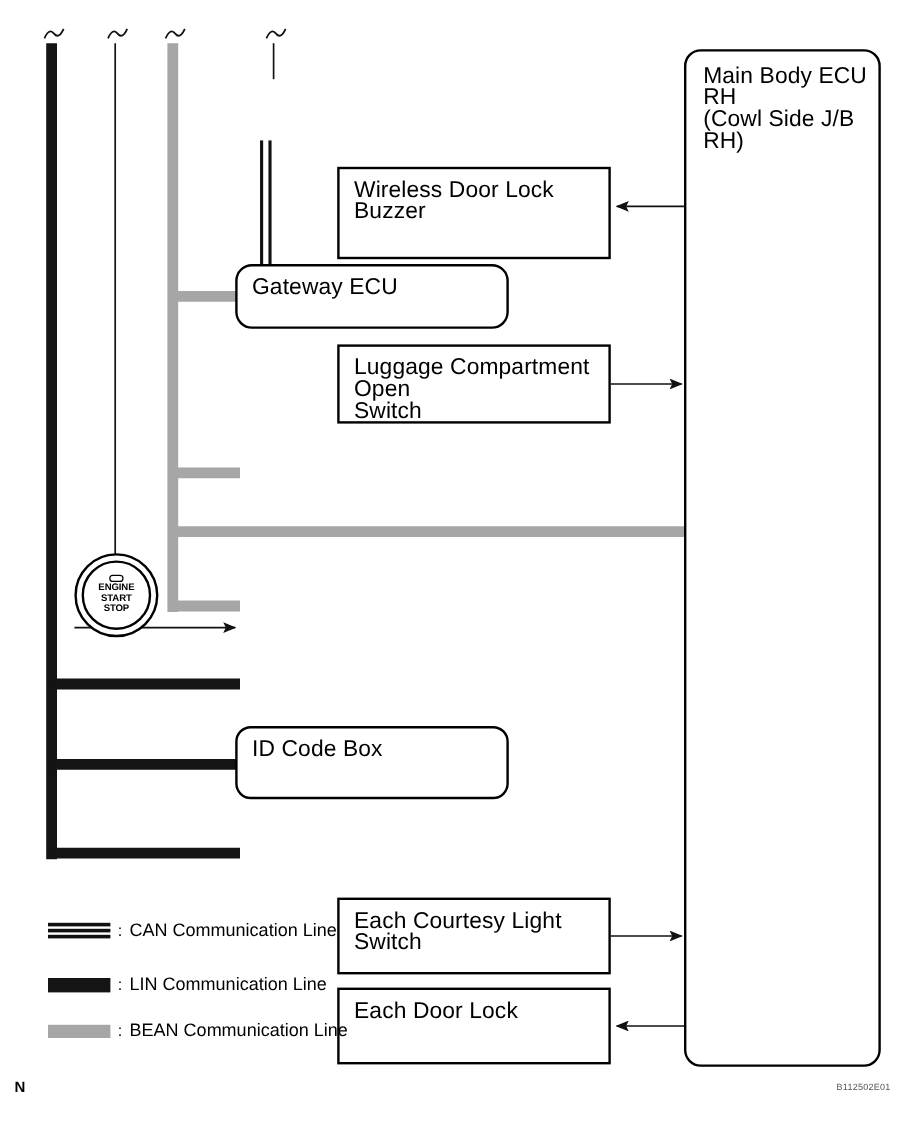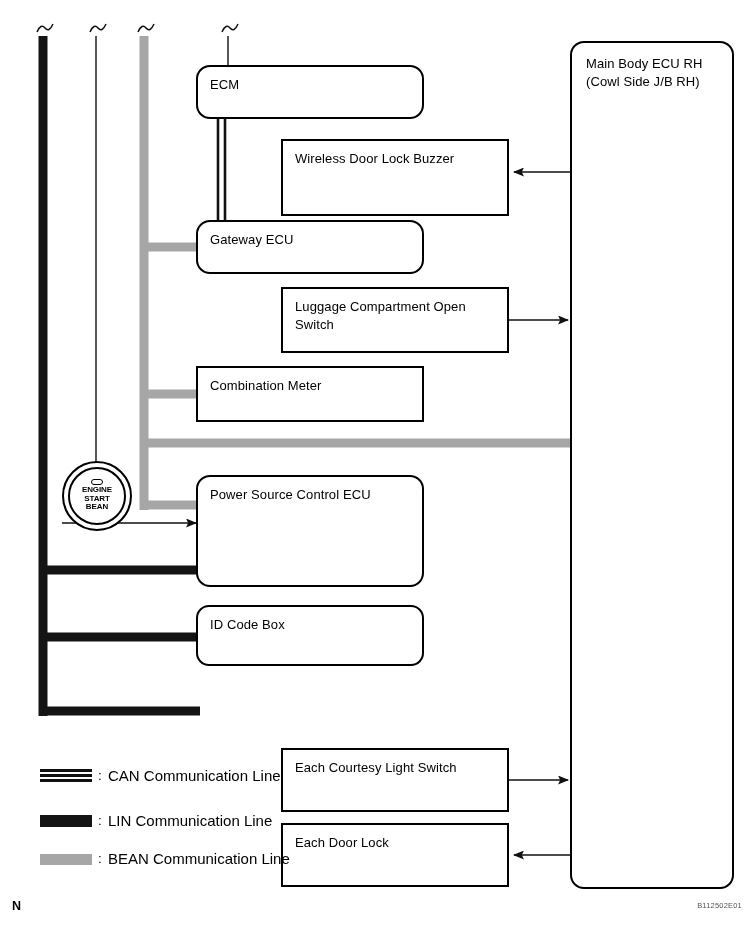--- a/index.html
+++ b/index.html
@@ -35,21 +35,21 @@
   }
   .node-box.rounded {
     border-radius: 14px;
     border-width: 2.6px;
   }
   .node-box .node-label {
     position: absolute;
     left: 12px;
     top: 9px;
     right: 8px;
-    font-size: 13px;
+    font-size: 19px;
     line-height: 18px;
     letter-spacing: 0.1px;
     white-space: pre-line;
   }
   #node-main-body-ecu .node-label {
     left: 14px;
     top: 12px;
   }
   .legend-row {
     position: absolute;
@@ -226,44 +226,35 @@
       <path d="M571,172 L514,172" stroke="#111111" stroke-width="1.4" fill="none" marker-end="url(#arrow-thin)"></path>
 
       <path d="M508,320 L568,320" stroke="#111111" stroke-width="1.4" fill="none" marker-end="url(#arrow-thin)"></path>
 
       <path d="M508,780 L568,780" stroke="#111111" stroke-width="1.4" fill="none" marker-end="url(#arrow-thin)"></path>
 
       <path d="M571,855 L514,855" stroke="#111111" stroke-width="1.4" fill="none" marker-end="url(#arrow-thin)"></path>
     </g>
   </svg>
 
-  <div class="node-box rounded" id="node-ecm" style="left:196px; top:65px; width:228px; height:54px;">
-    <span class="node-label">ECM</span>
-  </div>
 
   <div class="node-box" id="node-wireless-door-lock-buzzer" style="left:281px; top:139px; width:228px; height:77px;">
     <span class="node-label">Wireless Door Lock Buzzer</span>
   </div>
 
   <div class="node-box rounded" id="node-gateway-ecu" style="left:196px; top:220px; width:228px; height:54px;">
     <span class="node-label">Gateway ECU</span>
   </div>
 
   <div class="node-box" id="node-luggage-compartment-open-switch" style="left:281px; top:287px; width:228px; height:66px;">
     <span class="node-label">Luggage Compartment Open
 Switch</span>
   </div>
 
-  <div class="node-box" id="node-combination-meter" style="left:196px; top:366px; width:228px; height:56px;">
-    <span class="node-label">Combination Meter</span>
-  </div>
-
-  <div class="node-box rounded" id="node-power-source-control-ecu" style="left:196px; top:475px; width:228px; height:112px;">
-    <span class="node-label">Power Source Control ECU</span>
-  </div>
+
 
   <div class="node-box" id="node-id-code-box" style="left:196px; top:605px; width:228px; height:61px;border-radius:13px;">
     <span class="node-label">ID Code Box</span>
   </div>
 
 
   <div class="node-box" id="node-each-courtesy-light-switch" style="left:281px; top:748px; width:228px; height:64px;">
     <span class="node-label">Each Courtesy Light Switch</span>
   </div>
 
@@ -275,21 +266,21 @@
     <span class="node-label">Main Body ECU RH
 (Cowl Side J/B RH)</span>
   </div>
 
   <div id="engine-button">
     <div class="ring-outer"></div>
     <div class="ring-inner"></div>
     <div class="btn-glyph"></div>
     <div class="btn-text">ENGINE
 START
-BEAN</div>
+STOP</div>
   </div>
 
   <div class="legend-row" id="legend-row-can" style="top:765px;">
     <span class="legend-swatch can">
         <i></i>
         <i></i>
         <i></i>
       </span>
     <span class="legend-colon">:</span>
     <span class="legend-text">CAN Communication Line</span>

